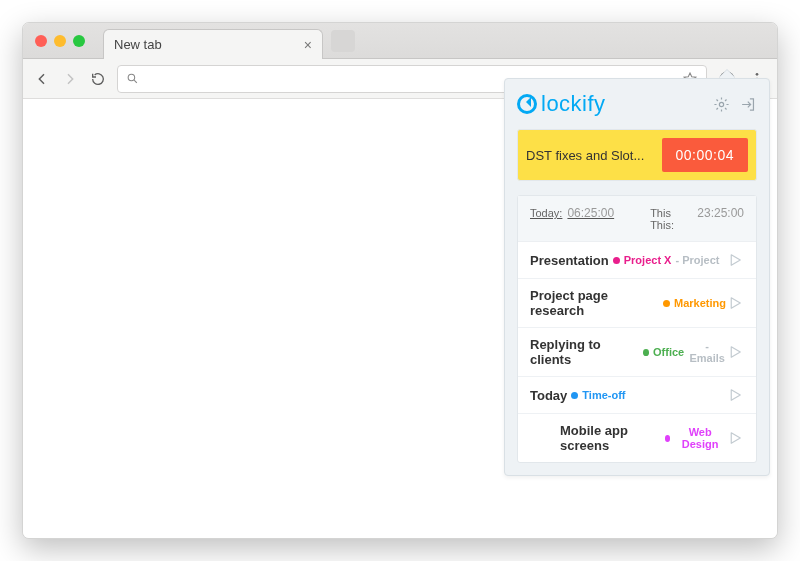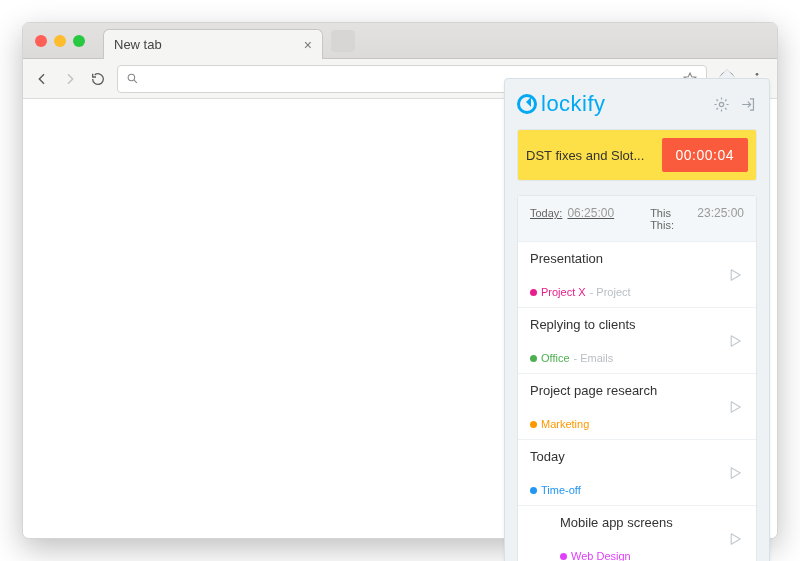--- a/index.html
+++ b/index.html
@@ -128,21 +128,21 @@
   .stats-bar .stat{display:flex; align-items:baseline; gap:5px;}
   .stats-bar .stat:first-child{margin-right:36px;text-decoration:underline;}
   .stats-bar .stat-label{font-weight:500;color:#666;}
   .stats-bar .stat-val{color:#999;font-size:12px;}
   .entry{
     display:flex; align-items:center; justify-content:space-between;
     padding:9px 12px;
     border-bottom:1px solid #eef1f4;
   }
   .entry:last-child{border-bottom:none;margin-left:30px;}
-  .entry-left{display:flex; flex-direction:column; gap:20px;}
+  .entry-left{display:flex; flex-direction:row; gap:4px;font-weight:bold;}
   .entry-title{font-size:13px; color:#333;}
   .entry-meta{font-size:11px; display:flex; align-items:center; gap:4px;text-align:center;}
   .dot{width:7px;height:7px;border-radius:50%;display:inline-block;}
   .entry-project{}
   .entry-tag{color:#b7bec4;}
   .play-btn{ color:#c3cbd1; }
   .play-btn svg{display:block;}
 </style>
 </head>
 <body>
@@ -256,49 +256,49 @@
               </span>
             </div>
             <span class="play-btn">
               <svg width="18" height="18" viewBox="0 0 24 24">
                 <path fill="none" stroke="currentColor" stroke-width="1.6" stroke-linejoin="round" d="M7 5l12 7-12 7z"></path>
               </svg>
             </span>
           </div>
           <div class="entry">
             <div class="entry-left">
+              <span class="entry-title">Project page research</span>
+              <span class="entry-meta">
+                <span class="dot" style="background:#ff9800"></span>
+                <span class="entry-project" style="color:#ff9800">Marketing</span>
+              </span>
+            </div>
+            <span class="play-btn">
+              <svg width="18" height="18" viewBox="0 0 24 24">
+                <path fill="none" stroke="currentColor" stroke-width="1.6" stroke-linejoin="round" d="M7 5l12 7-12 7z"></path>
+              </svg>
+            </span>
+          </div>
+          <div class="entry">
+            <div class="entry-left">
               <span class="entry-title">Replying to clients</span>
               <span class="entry-meta">
                 <span class="dot" style="background:#4caf50"></span>
                 <span class="entry-project" style="color:#4caf50">Office</span> 
                 <span class="entry-tag">- Emails</span>
               </span>
             </div>
             <span class="play-btn">
               <svg width="18" height="18" viewBox="0 0 24 24">
                 <path fill="none" stroke="currentColor" stroke-width="1.6" stroke-linejoin="round" d="M7 5l12 7-12 7z"></path>
               </svg>
             </span>
           </div>
           <div class="entry">
             <div class="entry-left">
-              <span class="entry-title">Project page research</span>
-              <span class="entry-meta">
-                <span class="dot" style="background:#ff9800"></span>
-                <span class="entry-project" style="color:#ff9800">Marketing</span>
-              </span>
-            </div>
-            <span class="play-btn">
-              <svg width="18" height="18" viewBox="0 0 24 24">
-                <path fill="none" stroke="currentColor" stroke-width="1.6" stroke-linejoin="round" d="M7 5l12 7-12 7z"></path>
-              </svg>
-            </span>
-          </div>
-          <div class="entry">
-            <div class="entry-left">
               <span class="entry-title">Today</span>
               <span class="entry-meta">
                 <span class="dot" style="background:#2196f3"></span>
                 <span class="entry-project" style="color:#2196f3">Time-off</span>
               </span>
             </div>
             <span class="play-btn">
               <svg width="18" height="18" viewBox="0 0 24 24">
                 <path fill="none" stroke="currentColor" stroke-width="1.6" stroke-linejoin="round" d="M7 5l12 7-12 7z"></path>
               </svg>

